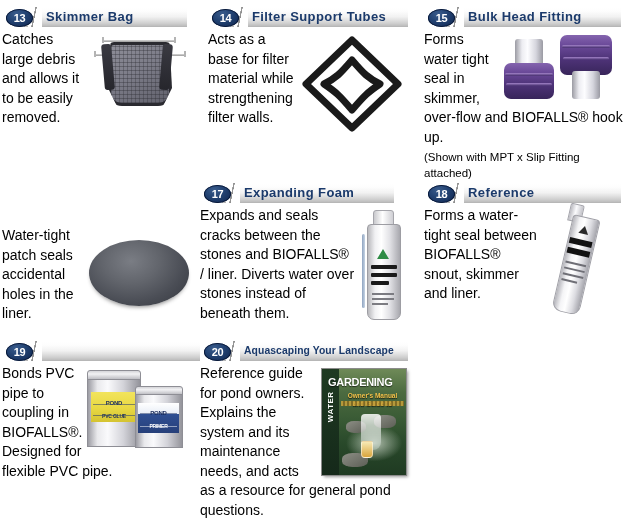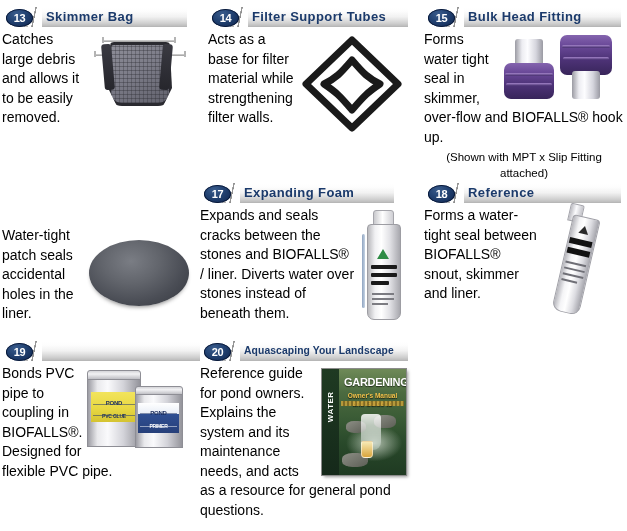--- a/index.html
+++ b/index.html
@@ -325,21 +325,21 @@
     transform: translateX(-50%) rotate(-90deg);
     transform-origin: center;
     color: #ffffff;
     font-size: 8px;
     font-weight: bold;
     letter-spacing: 0.5px;
     white-space: nowrap;
     font-family: "Liberation Sans", sans-serif;
   }
   .book-title {
-    position: absolute; left: 22px; top: 4px; right: 2px;
+    position: absolute; left: 6px; top: 4px; right: 2px;
     color: #ffffff;
     font-size: 11px;
     font-weight: bold;
     letter-spacing: -0.3px;
     white-space: nowrap;
     font-family: "Liberation Sans", sans-serif;
     text-shadow: 0 1px 1px rgba(0,0,0,.6);
   }
   .book-sub {
     position: absolute; left: 19px; right: 2px;
@@ -426,21 +426,21 @@
         </div>
 
         <div class="bh" style="left:58px; top:0; width:58px; height:70px;">
           <div class="bh-nut" style="left:2px; top:2px; width:52px; height:40px;"></div>
           <div class="bh-ring" style="left:4px; top:12px; width:48px;"></div>
           <div class="bh-ring" style="left:5px; top:24px; width:46px;"></div>
           <div class="bh-pvc" style="left:14px; top:38px; width:28px; height:28px;"></div>
         </div>
       </div>
       <span>Forms water tight seal in skimmer, over-flow and BIOFALLS® hook up.</span>
-      <div class="note" style="clear:both; padding-top:2px;text-align:center;">(Shown with MPT x Slip Fitting attached)</div>
+      <div class="note" style="clear:both; padding-top:2px;">(Shown with MPT x Slip Fitting attached)</div>
     </div>
   </div>
 
   <div class="card" style="left:2px; top:182px; width:190px; height:150px;">
     <div class="body-text" style="width:190px;margin-top:41px;">
       <div class="figure art-patch" style="margin:8px 0 2px 4px;">
         <div class="patch-disc"></div>
       </div>
       <span>Water-tight patch seals accidental holes in the liner.</span>
     </div>

